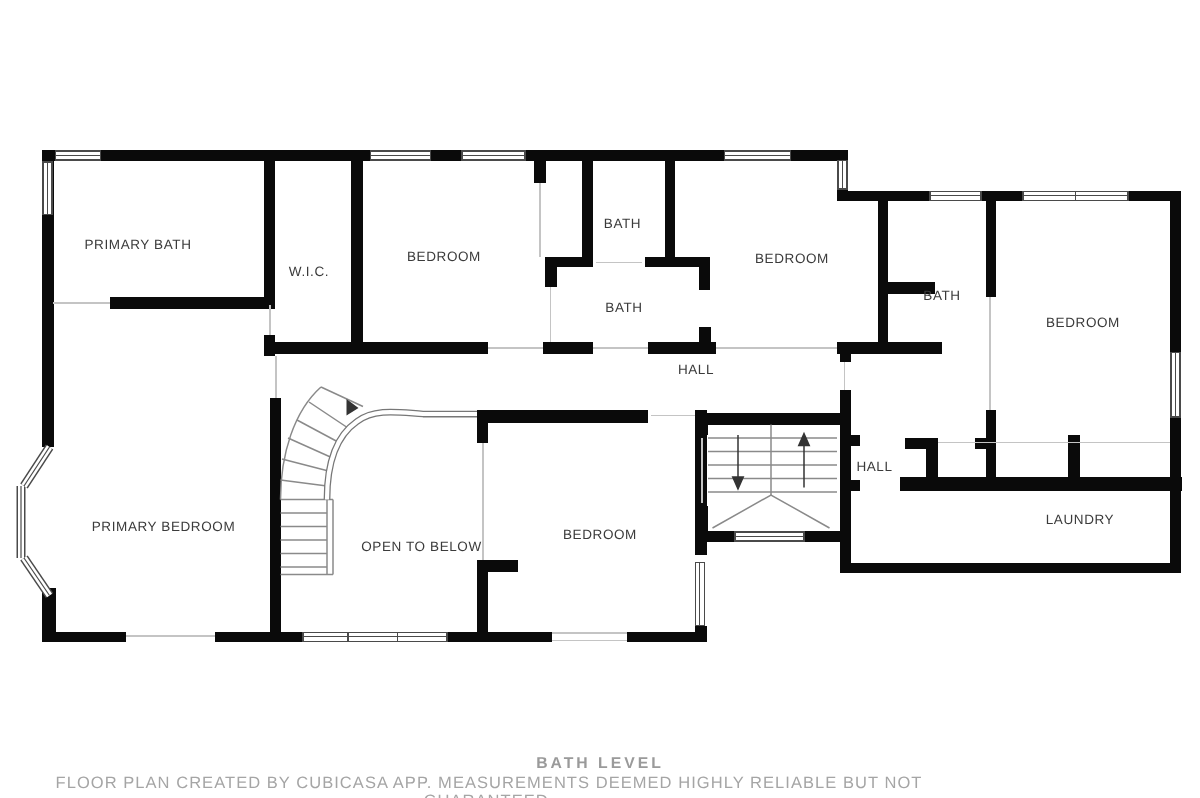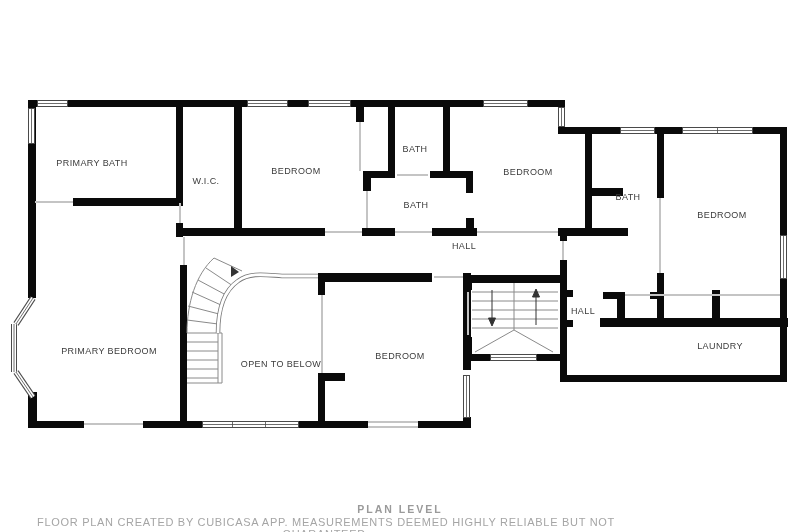--- a/index.html
+++ b/index.html
@@ -231,15 +231,15 @@
       <div class="room-label" style="left: 628px; top: 197px;">BATH</div>
       <div class="room-label" style="left: 722px; top: 215px;">BEDROOM</div>
       <div class="room-label" style="left: 464px; top: 246px;">HALL</div>
       <div class="room-label" style="left: 109px; top: 315px; margin-top: 36px;">PRIMARY BEDROOM</div>
       <div class="room-label" style="left: 281px; top: 364px;">OPEN TO BELOW</div>
       <div class="room-label" style="left: 400px; top: 356px;">BEDROOM</div>
       <div class="room-label" style="left: 583px; top: 311px;">HALL</div>
       <div class="room-label" style="left: 720px; top: 346px; text-align: right;">LAUNDRY</div>
     </div>
 
-  <div class="footer-title">PLAN LEVEL</div>
+  <div class="footer-title">BATH LEVEL</div>
   <div class="footer-disclaimer">FLOOR PLAN CREATED BY CUBICASA APP. MEASUREMENTS DEEMED HIGHLY RELIABLE BUT NOT GUARANTEED.</div>
 </div>
 
 </body></html>

